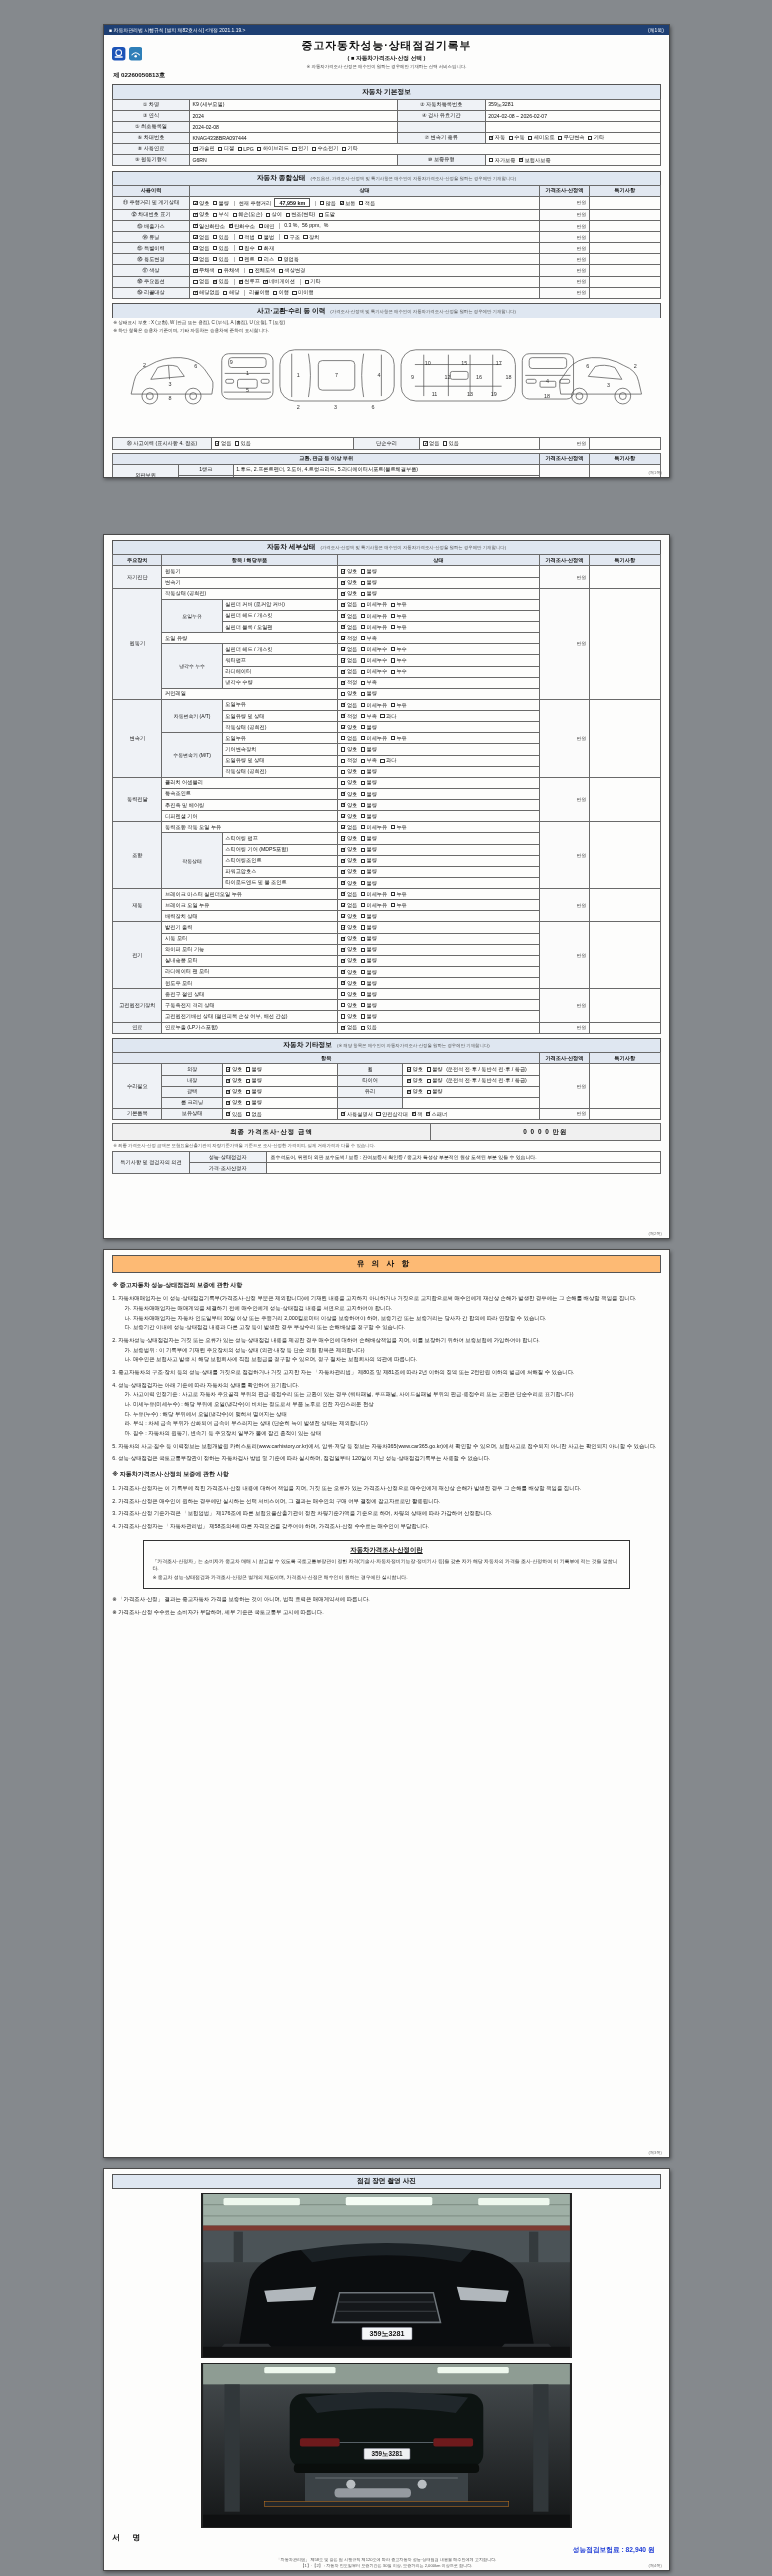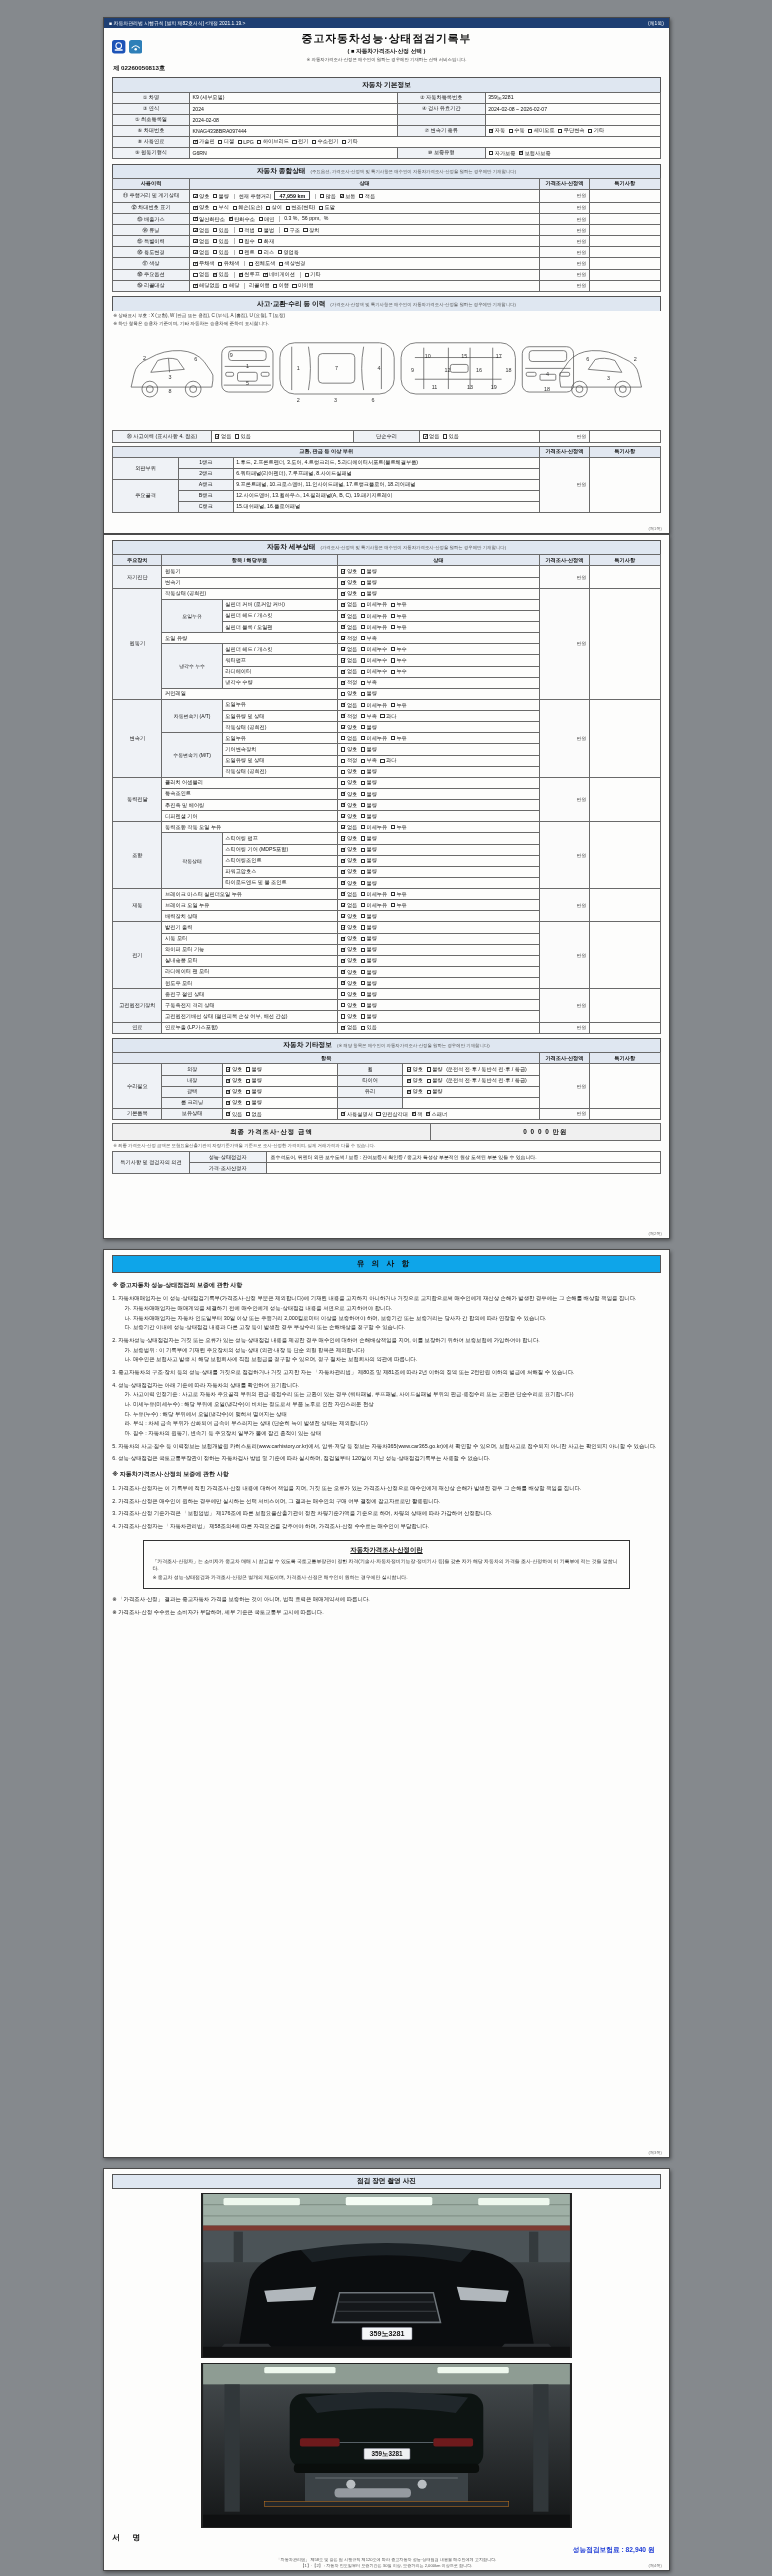--- a/index.html
+++ b/index.html
@@ -1,21 +1,21 @@
 <!DOCTYPE html>
 <html style="font-size:8.2px"><head>
 <meta charset="utf-8">
 <style>
   *{box-sizing:border-box}
   html,body{margin:0;padding:0}
   body{background:#85898d;font-family:"Liberation Sans","DejaVu Sans",sans-serif;color:#111}
   #canvas{position:relative;width:773px;height:2576px;background:#85898d;overflow:hidden}
   .page{position:absolute;left:103px;width:567px;background:#fdfdfc;border:0.5px solid #4a4a4a;
         box-shadow:1px 1.5px 3.6px rgba(0,0,0,.45);padding:5.2px 8.2px;overflow:hidden}
-  #page1{top:17px;height:517px}
+  #page1{top:24px;height:454px}
   #page2{top:534px;height:705px}
   #page3{top:1249px;height:909px}
   #page4{top:2168px;height:403px}
   .topbar{background:#1e3f73;color:#fff;font-size:4.9px;margin:-5.2px -8.2px 4.1px;padding:2.1px 5.2px;
           display:flex;justify-content:space-between;align-items:center}
   .hdr{display:grid;grid-template-columns:62px 1fr 62px;align-items:center;margin:1px 0 2.1px}
   .logos{display:flex;gap:3.1px;align-items:center}
   .titleblock{text-align:center}
   .title{font-size:10.8px;font-weight:800;letter-spacing:1px}
   .sub1{font-size:5.7px;font-weight:700;margin-top:1.5px}
@@ -39,21 +39,21 @@
   .bx{width:4.1px;height:4.1px;border:0.5px solid #333;background:#fff;margin-right:1.5px;position:relative;flex:none}
   .bx.on::after{content:"✓";position:absolute;left:-0.5px;top:-2.6px;font-size:5.7px;font-weight:700;color:#000}
   .cl,.ct{font-size:5.2px}
   .ct{margin-right:3.1px}
   .cv{font-size:5.4px;font-weight:700;border:0.5px solid #555;background:#fff;padding:0.5px 4.1px;margin-right:3.6px;display:inline-block}
   .sep{display:inline-block;height:5.7px;border-left:0.5px solid #b5b5b5;margin:0 4.1px 0 1px;vertical-align:middle}
   .legend{font-size:4.6px;color:#333;margin:2.6px 1px 0}
   .diagram{display:block;margin:1.5px auto 2.1px;width:100%;height:101px}
   .pgmark{position:absolute;right:7.2px;bottom:2.1px;font-size:4.1px;color:#777}
   .finnote{font-size:4.4px;color:#555;margin:1.5px 1px 3.1px}
-  .noticetitle{border:0.5px solid #555;background:#0ea5e9;text-align:center;font-weight:800;font-size:7.7px;
+  .noticetitle{border:0.5px solid #555;background:#fdba74;text-align:center;font-weight:800;font-size:7.7px;
                letter-spacing:7.2px;padding:3.1px;margin-bottom:6.2px}
   .nl{font-size:5.4px;line-height:1.6;color:#1a1a1a}
   .nl.h{font-weight:800;margin:7.2px 0 2.1px;font-size:6px}
   .nl.n{margin:4.1px 0 1px}
   .nl.s{margin:1px 0 1px 12.4px;color:#222}
   .ntbox{border:1px solid #333;margin:9.3px 31px 6.2px;padding:4.6px 8.2px}
   .ntbox .bt{text-align:center;font-weight:800;font-size:6.4px;margin-bottom:3.1px;text-decoration:underline}
   .ntbox .bl{font-size:4.9px;line-height:1.55;color:#222;margin:1.5px 0}
   .photo{display:block;margin:4.1px auto;border:0.5px solid #222;width:371px;height:165px;background:#222}
   .signhead{text-align:left;font-weight:800;font-size:7.7px;letter-spacing:5.2px;margin:5.2px 0 0}

